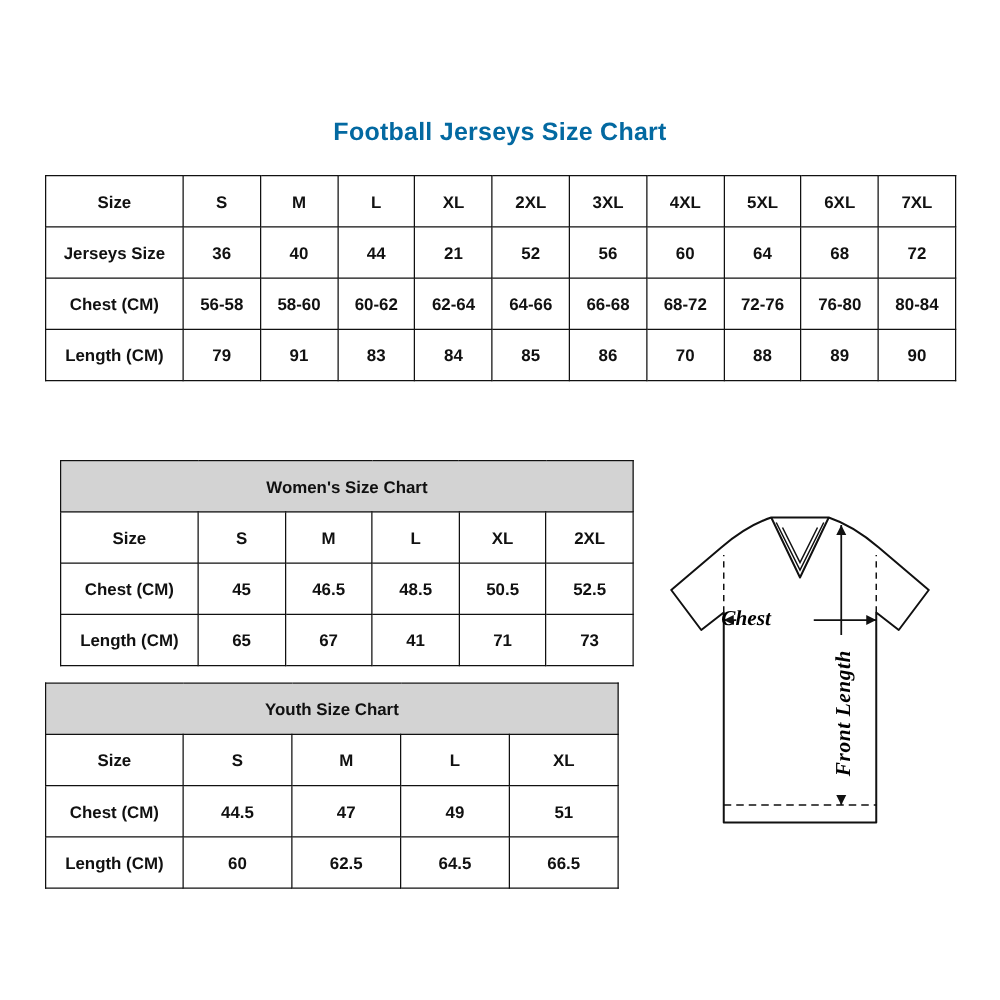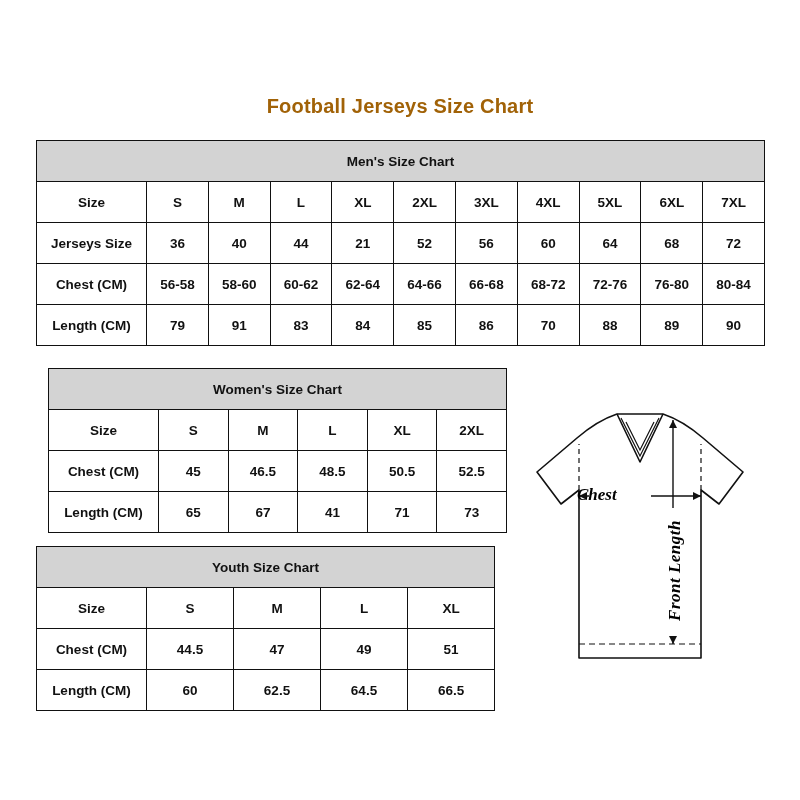--- a/index.html
+++ b/index.html
@@ -22,21 +22,21 @@
   }
   .page-title {
     position: absolute;
     left: 0;
     top: 95px;
     width: 800px;
     text-align: center;
     font-size: 20px;
     font-weight: bold;
     letter-spacing: 0.2px;
-    color: #a16207;
+    color: #0369a1;
   }
 
   table.size-table {
     border-collapse: collapse;
     table-layout: fixed;
     background: #ffffff;
   }
   table.size-table td,
   table.size-table th {
     border: 1px solid #111111;
@@ -135,23 +135,20 @@
           <col class="cx">
           <col class="cx">
           <col class="cx">
           <col class="cx">
           <col class="cx">
           <col class="cx">
           <col class="cx">
           <col class="cx">
       </colgroup>
       <tbody>
-        <tr class="tbl-head">
-          <td colspan="11">Men's Size Chart</td>
-        </tr>
         <tr>
           <td class="row-label">Size</td>
           <td>S</td>
           <td>M</td>
           <td>L</td>
           <td>XL</td>
           <td>2XL</td>
           <td>3XL</td>
           <td>4XL</td>
           <td>5XL</td>

